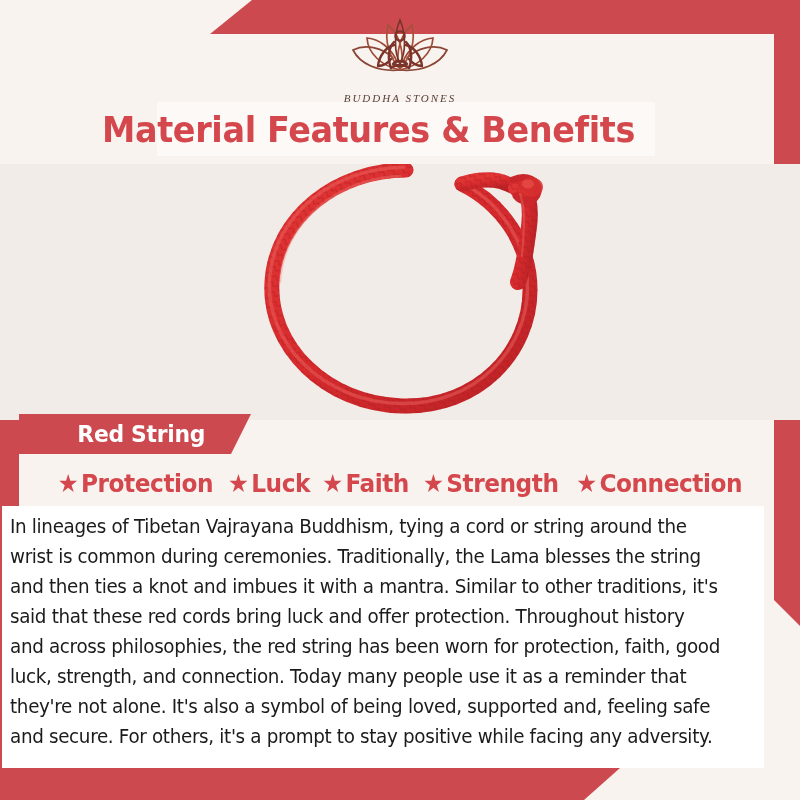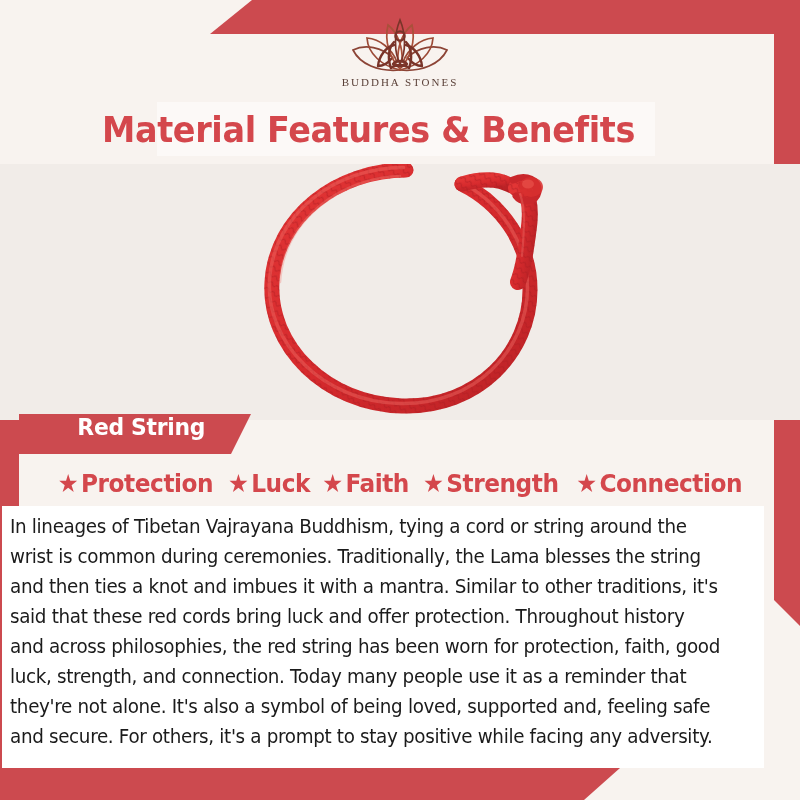--- a/index.html
+++ b/index.html
@@ -41,24 +41,25 @@
   
   .header{
     position:absolute; top:0; left:0; width:800px; height:100px;
   }
   .logo-wrap{
     position:absolute; left:50%; top:14px; transform:translateX(-50%);
     display:flex; flex-direction:column; align-items:center;
   }
   .logo-mark{ width:128px; height:62px; display:block; }
   .logo-text{
-    margin-top:0;
+    margin-top:16px;
     font-family:"Liberation Serif", serif;
     font-size:11px; letter-spacing:2.0px; color:#5a4038;
     white-space:nowrap;
+    font-style:italic;
   }
 
   
   .title-band{
     position:absolute; left:157px; top:102px; width:498px; height:54px;
     background:#fcf9f7;
     display:flex; align-items:center; justify-content:flex-end;
   }
   .title-text{
     font-family:"DejaVu Sans", sans-serif;
@@ -78,21 +79,21 @@
   }
   .bracelet{
     position:absolute; left:230px; top:-8px; width:360px; height:272px;
   }
 
   
   .ribbon{
     position:absolute; left:19px; top:414px; width:232px; height:40px;
     background:#cc4a4f;
     clip-path:polygon(0 0, 100% 0, calc(100% - 20px) 100%, 0 100%);
-    display:flex; align-items:flex-start;
+    display:flex; align-items:center;
   }
   .ribbon-text{
     color:#ffffff;
     font-family:"DejaVu Sans", sans-serif;
     font-weight:bold;
     font-size:23px;
     margin-left:55px;
     letter-spacing:-0.3px;
     transform:scaleX(0.95);
     white-space:nowrap;

